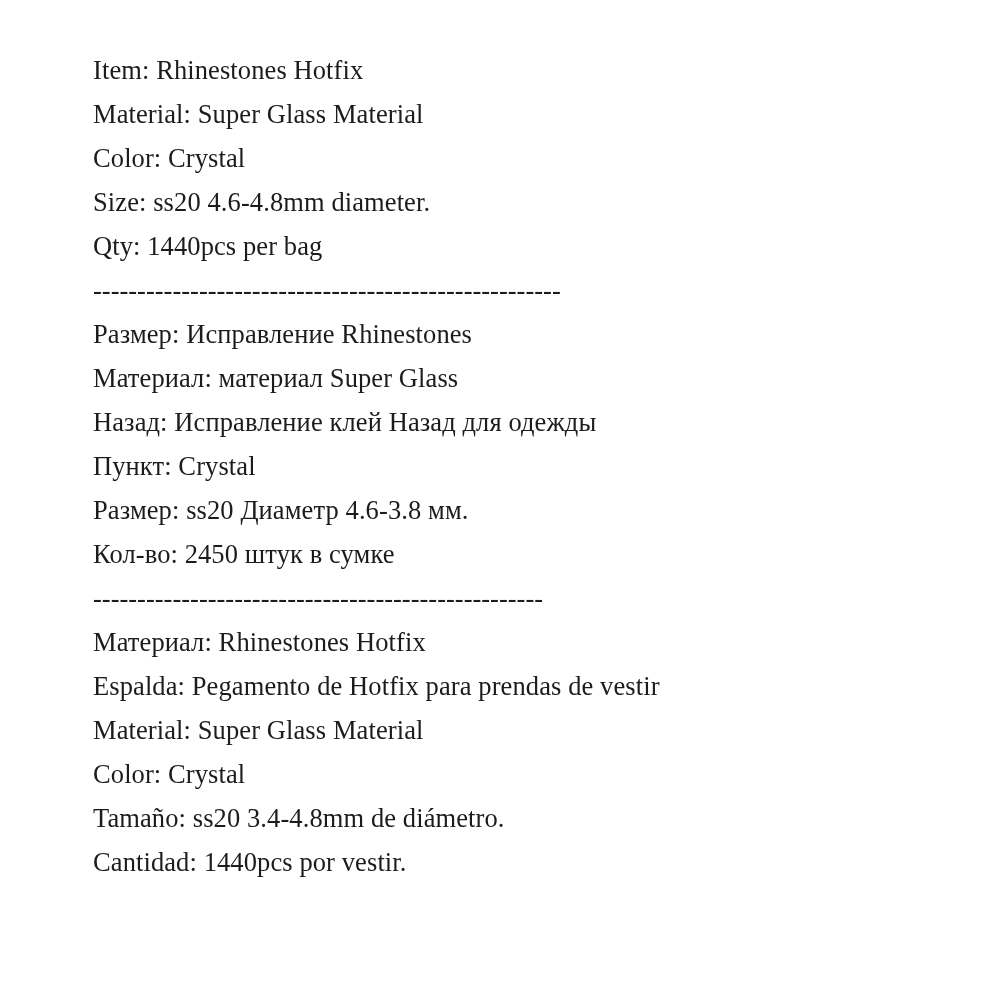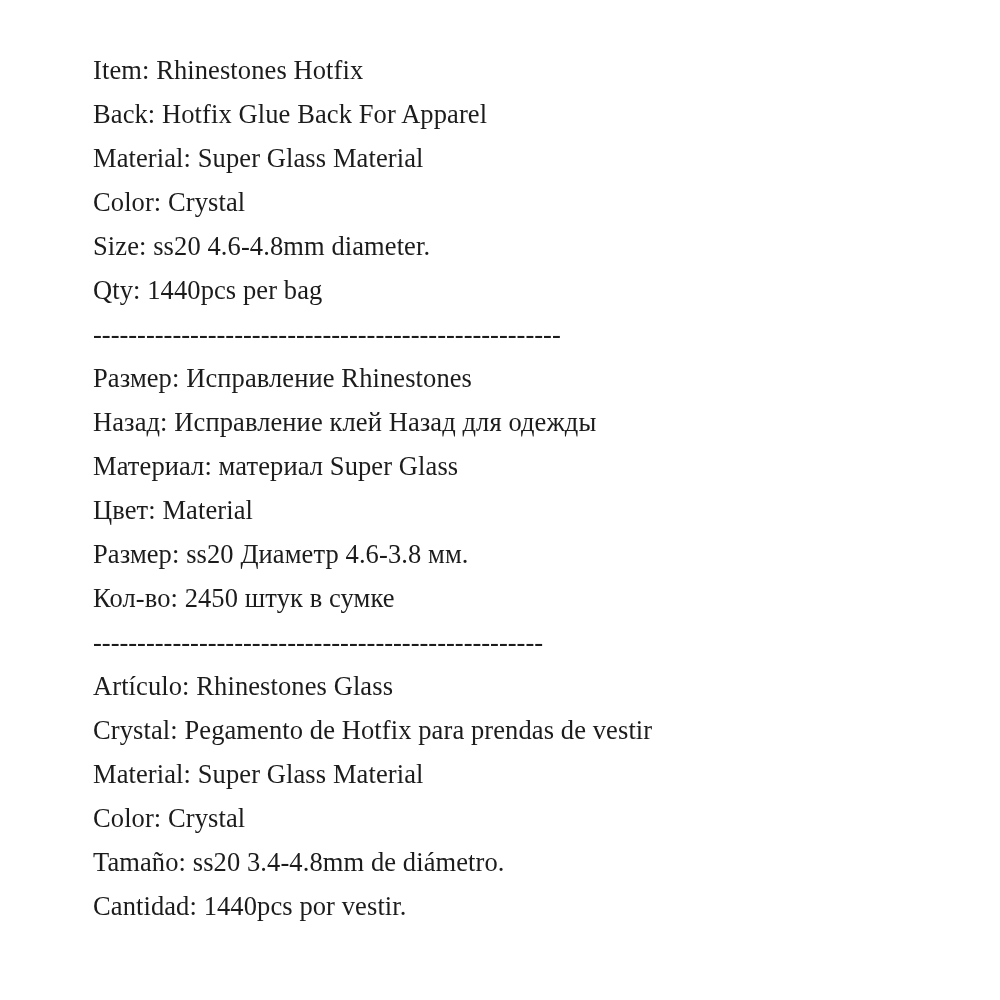--- a/index.html
+++ b/index.html
@@ -57,42 +57,41 @@
     overflow: hidden;
   }
 </style>
 </head>
 <body>
 
 <div class="page">
 
   <div class="spec-block">
     <span class="spec-line">Item: Rhinestones Hotfix</span>
-    <span class="spec-line">Back: Hotfix Glue Back For Apparel</span>
     <span class="spec-line">Material: Super Glass Material</span>
     <span class="spec-line">Color: Crystal</span>
     <span class="spec-line">Size: ss20 4.6-4.8mm diameter.</span>
     <span class="spec-line">Qty: 1440pcs per bag</span>
   </div>
 
   <span class="separator-line">-----------------------------------------------------</span>
 
   <div class="spec-block">
     <span class="spec-line">Размер: Исправление Rhinestones</span>
+    <span class="spec-line">Материал: материал Super Glass</span>
     <span class="spec-line">Назад: Исправление клей Назад для одежды</span>
-    <span class="spec-line">Материал: материал Super Glass</span>
-    <span class="spec-line">Цвет: Material</span>
+    <span class="spec-line">Пункт: Crystal</span>
     <span class="spec-line">Размер: ss20 Диаметр 4.6-3.8 мм.</span>
     <span class="spec-line">Кол-во: 2450 штук в сумке</span>
   </div>
 
   <span class="separator-line">---------------------------------------------------</span>
 
   <div class="spec-block">
-    <span class="spec-line">Artículo: Rhinestones Glass</span>
-    <span class="spec-line">Crystal: Pegamento de Hotfix para prendas de vestir</span>
+    <span class="spec-line">Материал: Rhinestones Hotfix</span>
+    <span class="spec-line">Espalda: Pegamento de Hotfix para prendas de vestir</span>
     <span class="spec-line">Material: Super Glass Material</span>
     <span class="spec-line">Color: Crystal</span>
     <span class="spec-line">Tamaño: ss20 3.4-4.8mm de diámetro.</span>
     <span class="spec-line">Cantidad: 1440pcs por vestir.</span>
   </div>
 
 </div>
 
 </body></html>

